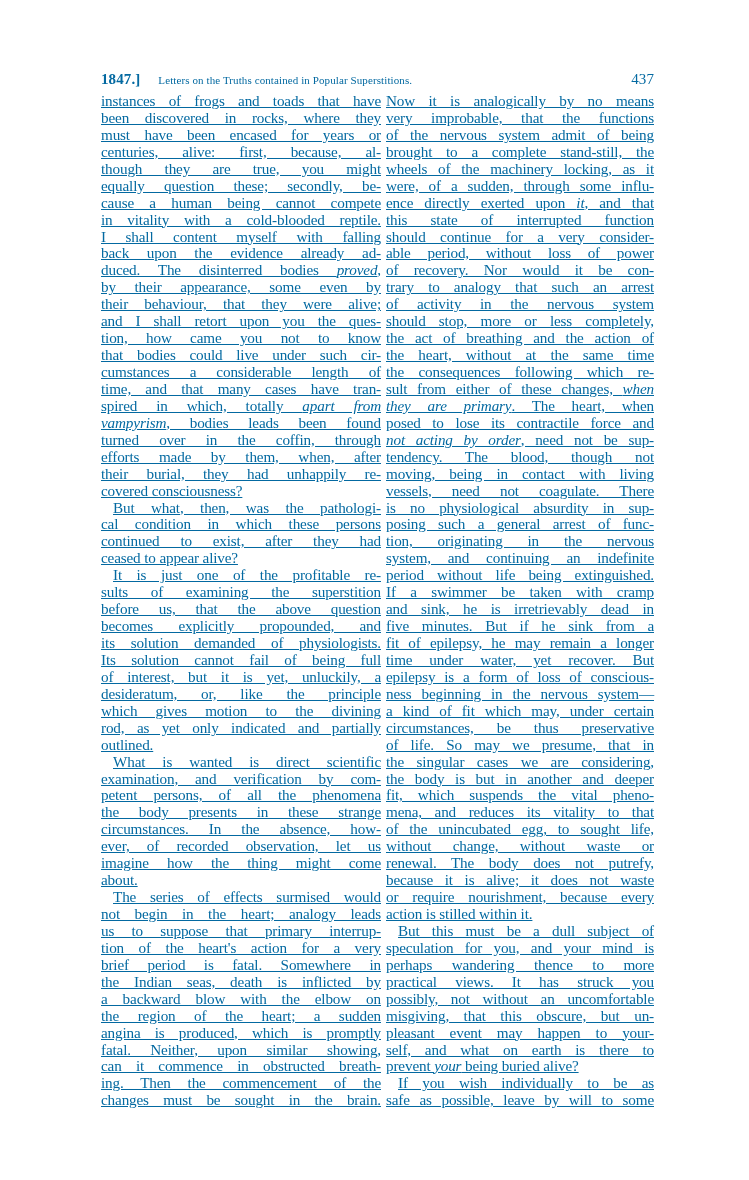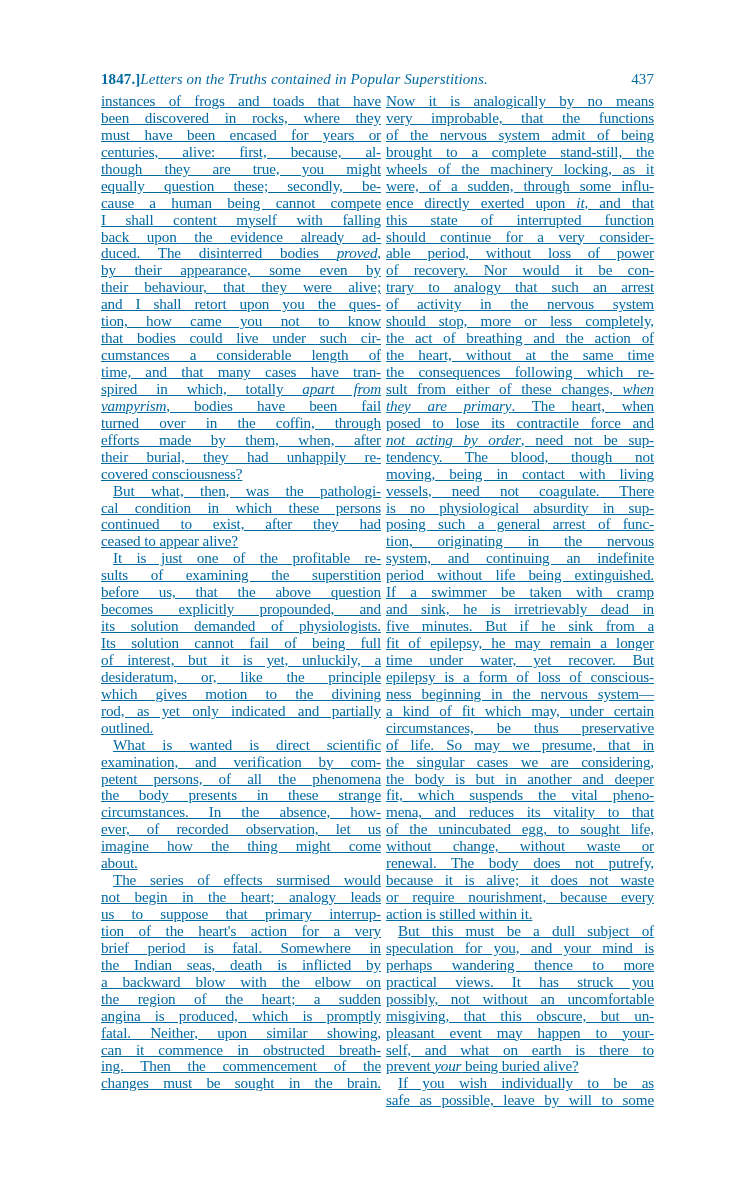--- a/index.html
+++ b/index.html
@@ -8,21 +8,21 @@
     position: absolute; left: 101px; top: 68px; width: 553px;
     font-family: "Liberation Serif", "DejaVu Serif", serif;
     color: #0369a1;
   }
   .running-head {
     display: flex; justify-content: space-between; align-items: baseline;
     font-size: 15.5px; height: 22px; line-height: 22px;
     letter-spacing: 0.1px;
   }
   .running-head .year { font-weight: bold; font-size: 15px; }
-  .running-head .title { font-style: italic; font-size: 15px; flex: 1; }
+  .running-head .title { font-size: 11px; margin-left: 18px; flex: 1; }
   .running-head .folio { font-size: 15px; }
   .columns {
     position: absolute; top: 25px; left: 0; width: 553px; display: flex; justify-content: space-between;
   }
   .col { width: 280px; text-decoration: underline; }
   .col.right { width: 268px; }
   .line {
     display: block; height: 16.95px; line-height: 16.95px;
     font-size: 15.2px; white-space: nowrap;
     text-align: justify; text-align-last: justify;
@@ -43,32 +43,33 @@
   </div>
   <div class="columns">
     <div class="col left">
         <span class="line">instances of frogs and toads that have</span>
         <span class="line">been discovered in rocks, where they</span>
         <span class="line">must have been encased for years or</span>
         <span class="line">centuries, alive: first, because, al-</span>
         <span class="line">though they are true, you might</span>
         <span class="line">equally question these; secondly, be-</span>
         <span class="line">cause a human being cannot compete</span>
+        <span class="line">in vitality with a cold-blooded reptile.</span>
         <span class="line">I shall content myself with falling</span>
         <span class="line">back upon the evidence already ad-</span>
         <span class="line"><span>duced. The disinterred bodies </span><em>proved</em><span>,</span></span>
         <span class="line">by their appearance, some even by</span>
         <span class="line">their behaviour, that they were alive;</span>
         <span class="line">and I shall retort upon you the ques-</span>
         <span class="line">tion, how came you not to know</span>
         <span class="line">that bodies could live under such cir-</span>
         <span class="line">cumstances a considerable length of</span>
         <span class="line">time, and that many cases have tran-</span>
         <span class="line"><span>spired in which, totally </span><em>apart from</em><span></span></span>
-        <span class="line"><span></span><em>vampyrism</em><span>, bodies have been fail</span></span>
+        <span class="line"><span></span><em>vampyrism</em><span>, bodies leads been found</span></span>
         <span class="line">turned over in the coffin, through</span>
         <span class="line">efforts made by them, when, after</span>
         <span class="line">their burial, they had unhappily re-</span>
         <span class="line last">covered consciousness?</span>
         <span class="line indent">But what, then, was the pathologi-</span>
         <span class="line">cal condition in which these persons</span>
         <span class="line">continued to exist, after they had</span>
         <span class="line last">ceased to appear alive?</span>
         <span class="line indent">It is just one of the profitable re-</span>
         <span class="line">sults of examining the superstition</span>

